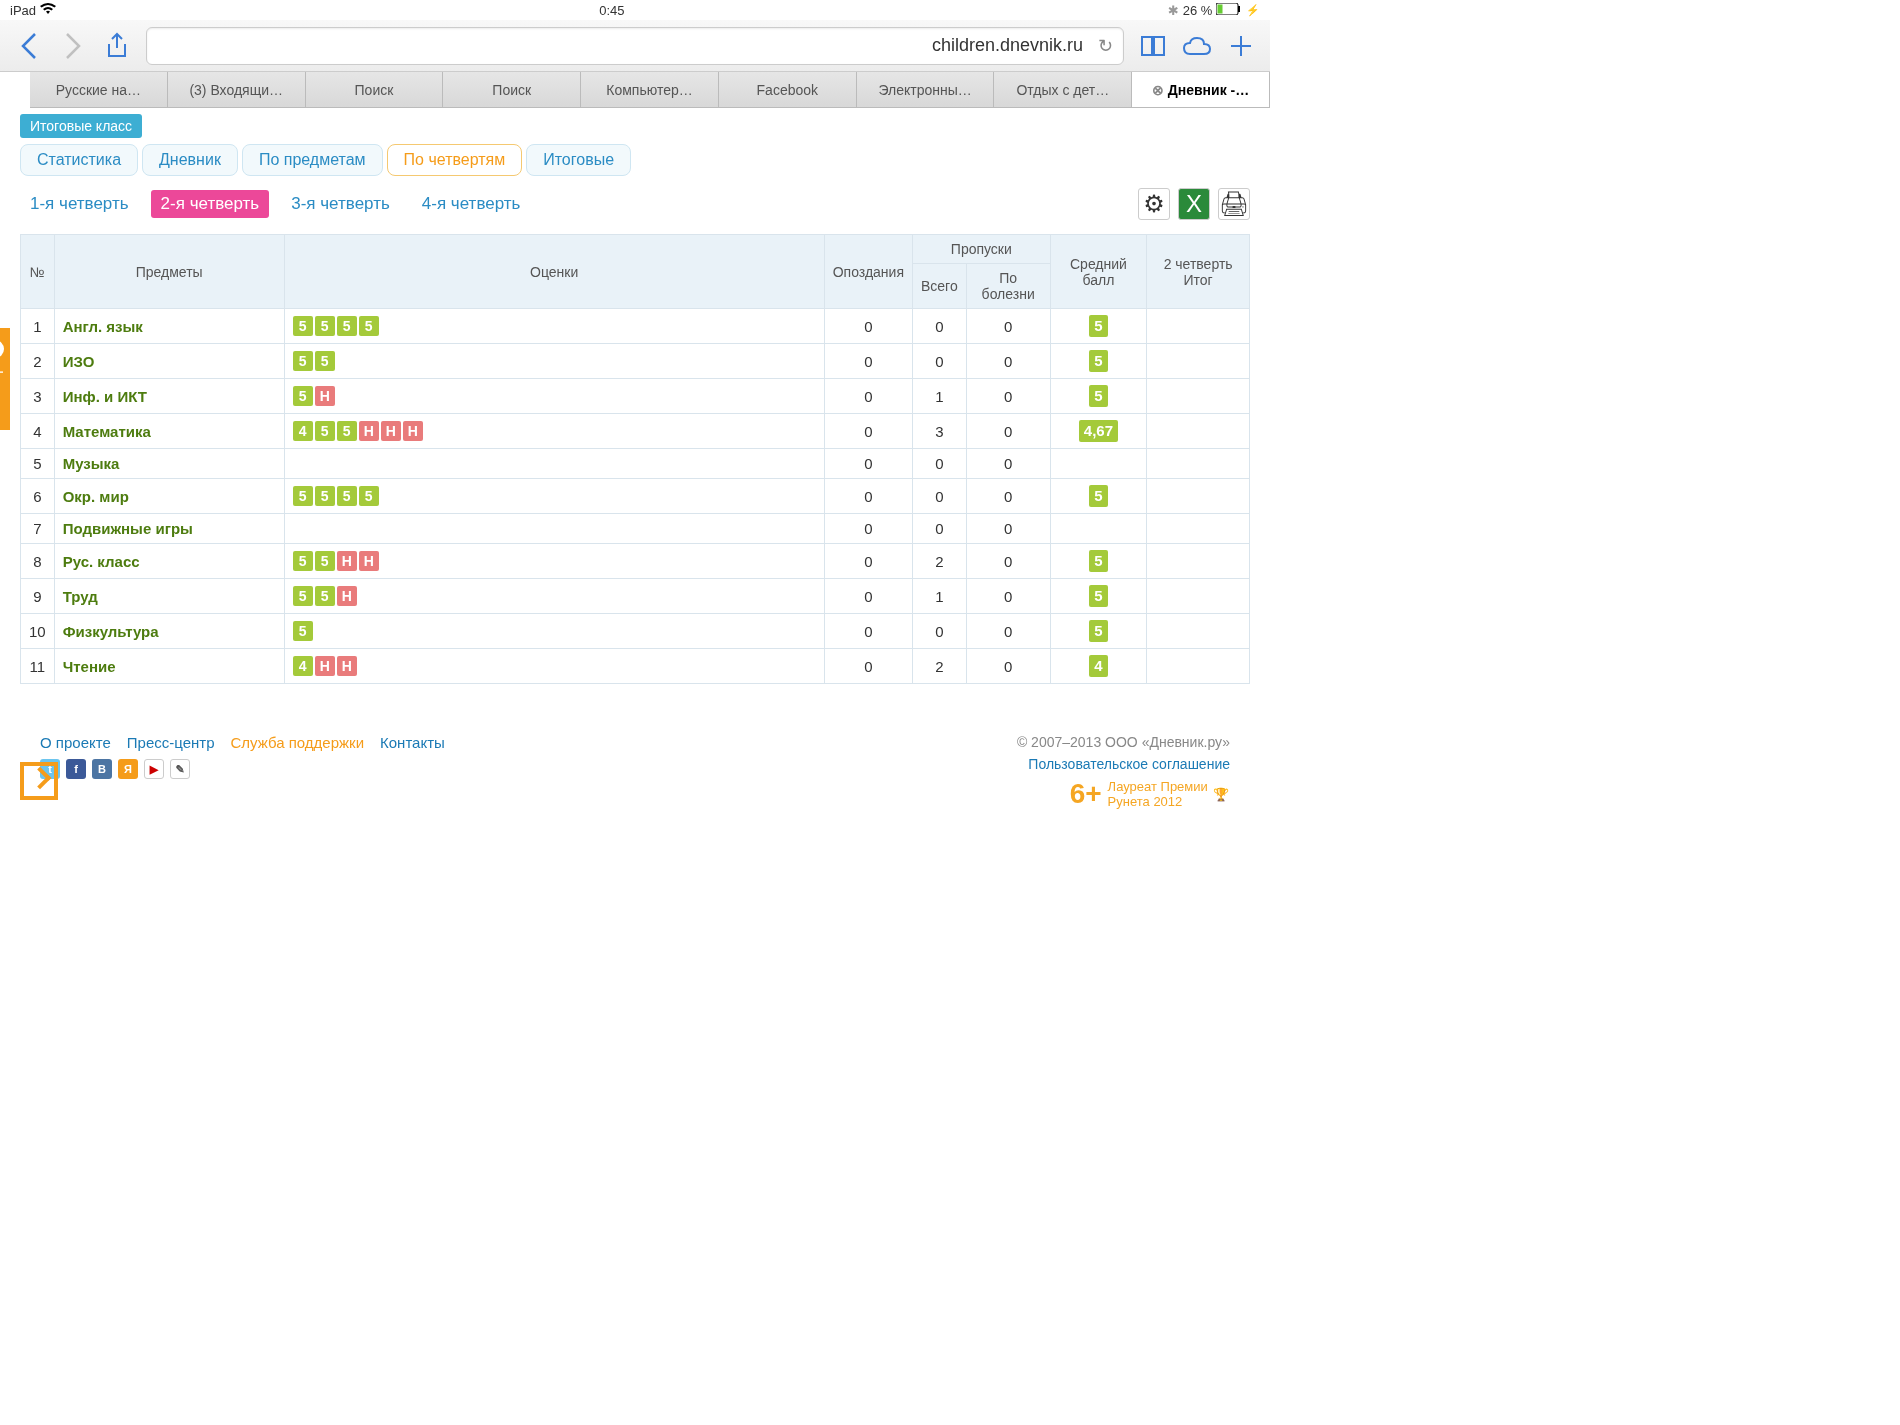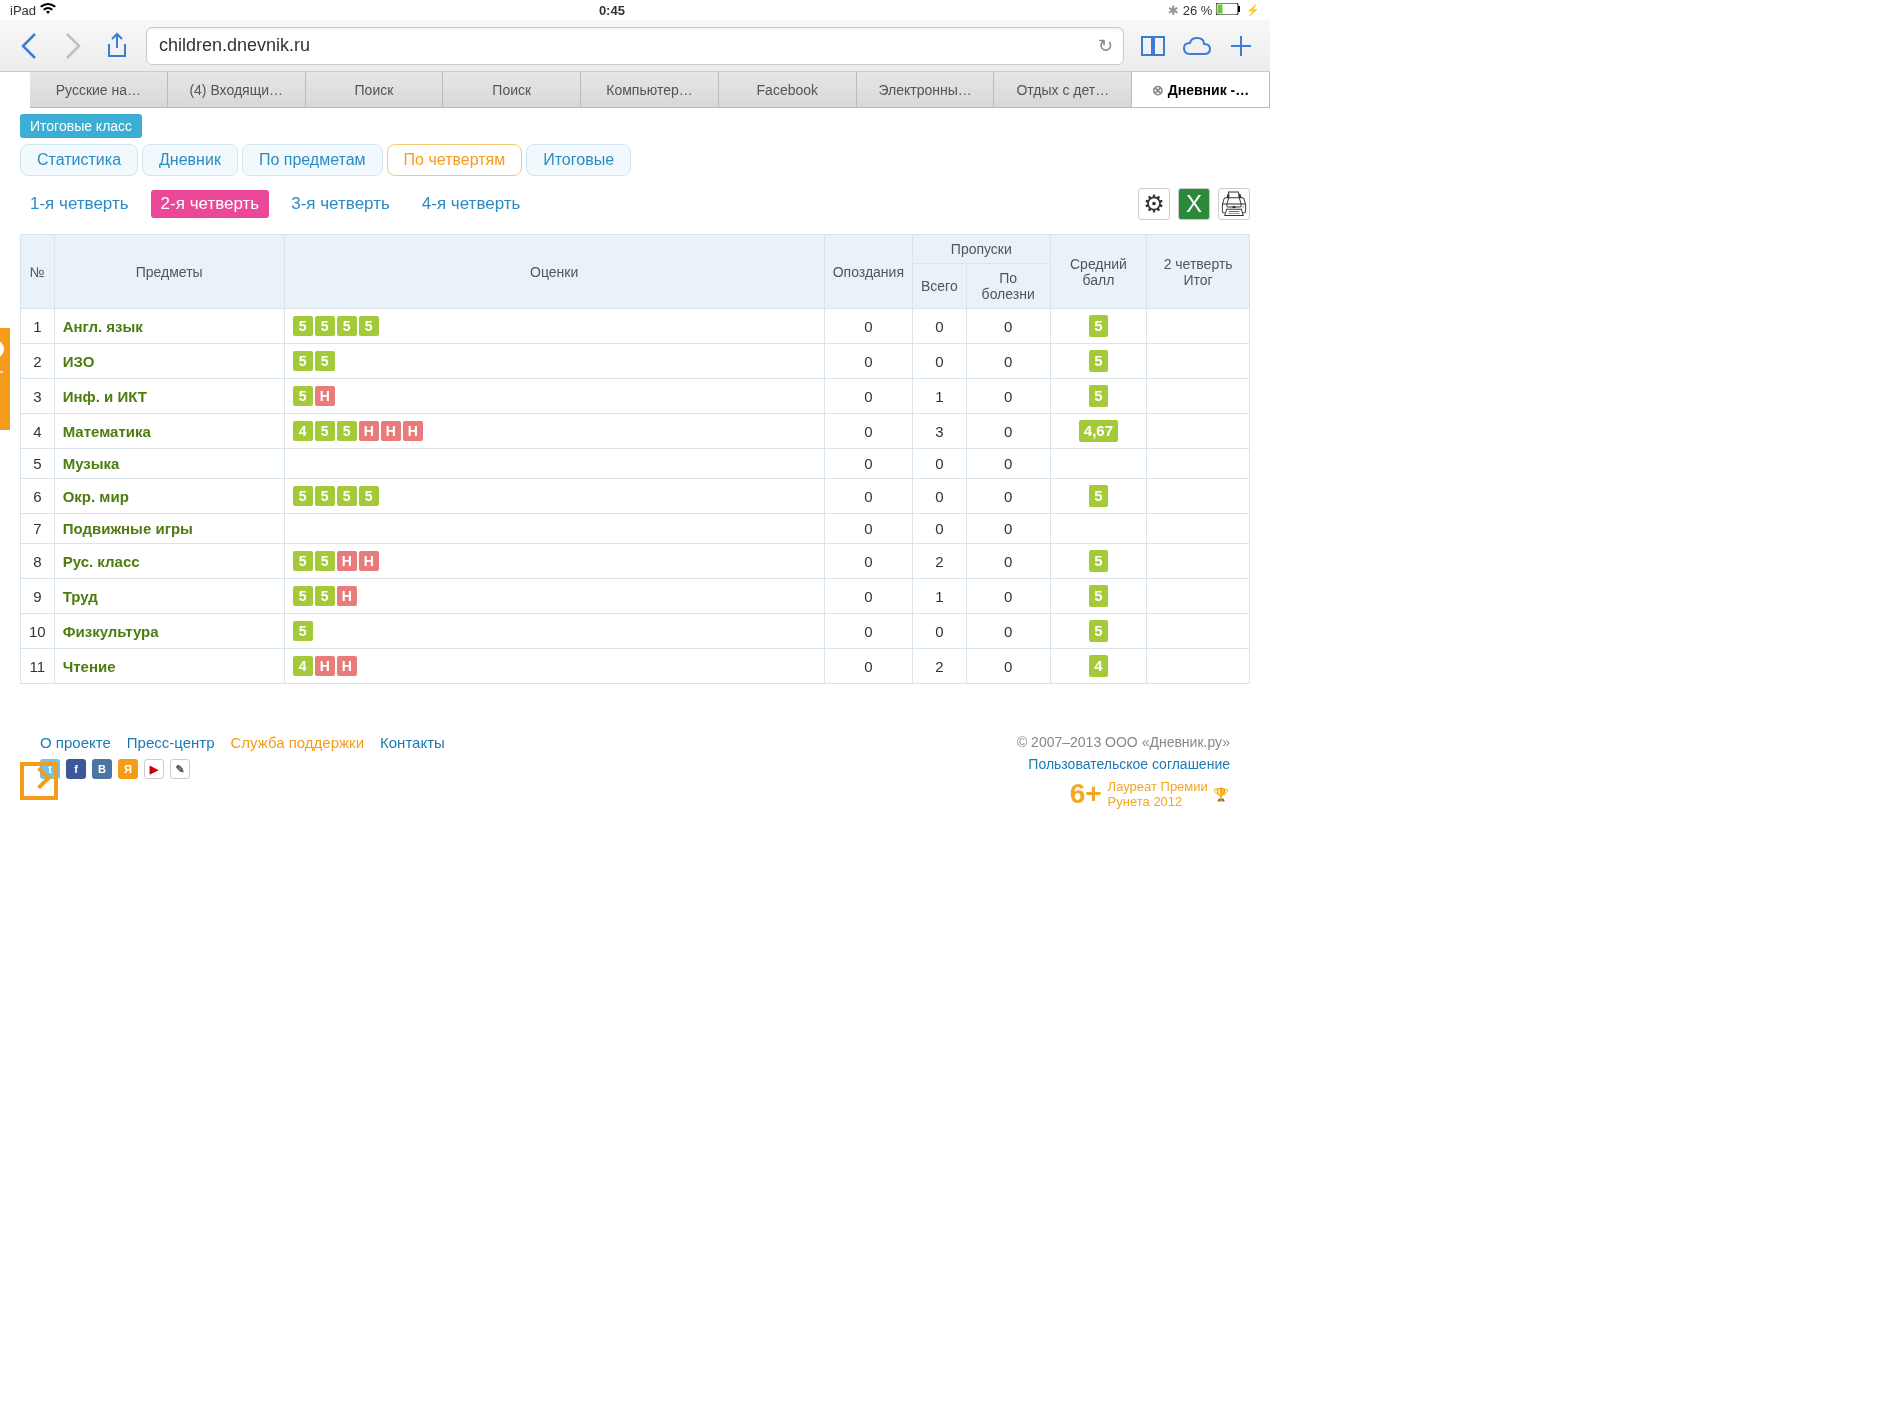--- a/index.html
+++ b/index.html
@@ -1,27 +1,27 @@
 <!DOCTYPE html>
 <html><head>
 <meta charset="utf-8">
 <style>
 * { margin:0; padding:0; box-sizing:border-box; }
 body { font-family: -apple-system, Helvetica, Arial, sans-serif; background:#fff; color:#333; width:1270px; height:952px; overflow:hidden; }
 
 
 .status-bar { display:flex; justify-content:space-between; align-items:center; padding:2px 10px; font-size:13px; height:20px; }
 .status-left, .status-right { display:flex; align-items:center; gap:4px; }
-.status-center { font-weight:700; }
+.status-center { font-weight:400; }
 
 
 .safari-toolbar { display:flex; align-items:center; gap:14px; padding:6px 14px; background:linear-gradient(#f8f8f8,#ececec); border-bottom:1px solid #ccc; height:52px; }
 .safari-btn { color:#3b7cd6; font-size:28px; cursor:pointer; display:flex; align-items:center; justify-content:center; width:30px; }
 .safari-btn.disabled { color:#c0c0c0; }
-.url-bar { flex:1; background:#fff; border:1px solid #ccc; border-radius:6px; height:38px; display:flex; align-items:center; justify-content:flex-start; padding:0 40px 0 12px; position:relative; box-shadow:inset 0 1px 2px rgba(0,0,0,0.08); }
+.url-bar { flex:1; background:#fff; border:1px solid #ccc; border-radius:6px; height:38px; display:flex; align-items:center; justify-content:flex-end; padding:0 40px 0 12px; position:relative; box-shadow:inset 0 1px 2px rgba(0,0,0,0.08); }
 .url-text { font-size:18px; color:#333; }
 .url-reload { position:absolute; right:10px; color:#888; font-size:18px; }
 
 
 .browser-tabs { display:flex; background:linear-gradient(#e6e6e6,#d8d8d8); border-bottom:1px solid #bbb; height:36px;margin-left:30px; }
 .browser-tab { flex:1; display:flex; align-items:center; justify-content:center; border-right:1px solid #bbb; font-size:14px; color:#555; padding:0 8px; white-space:nowrap; overflow:hidden; text-overflow:ellipsis; position:relative; }
 .browser-tab.active { background:#fff; font-weight:bold; color:#000; }
 .browser-tab .close-x { margin-right:4px; font-size:14px; color:#888; }
 
 
@@ -139,21 +139,21 @@
         <path d="M12 2 V22 M2 12 H22" stroke="#3b7cd6" stroke-width="2"></path>
       </svg>
   </div>
 </div>
 
 <div class="browser-tabs" id="browser-tabs">
     <div class="browser-tab">
       <span>Русские на…</span>
     </div>
     <div class="browser-tab">
-      <span>(4) Входящи…</span>
+      <span>(3) Входящи…</span>
     </div>
     <div class="browser-tab">
       <span>Поиск</span>
     </div>
     <div class="browser-tab">
       <span>Поиск</span>
     </div>
     <div class="browser-tab">
       <span>Компьютер…</span>
     </div>

